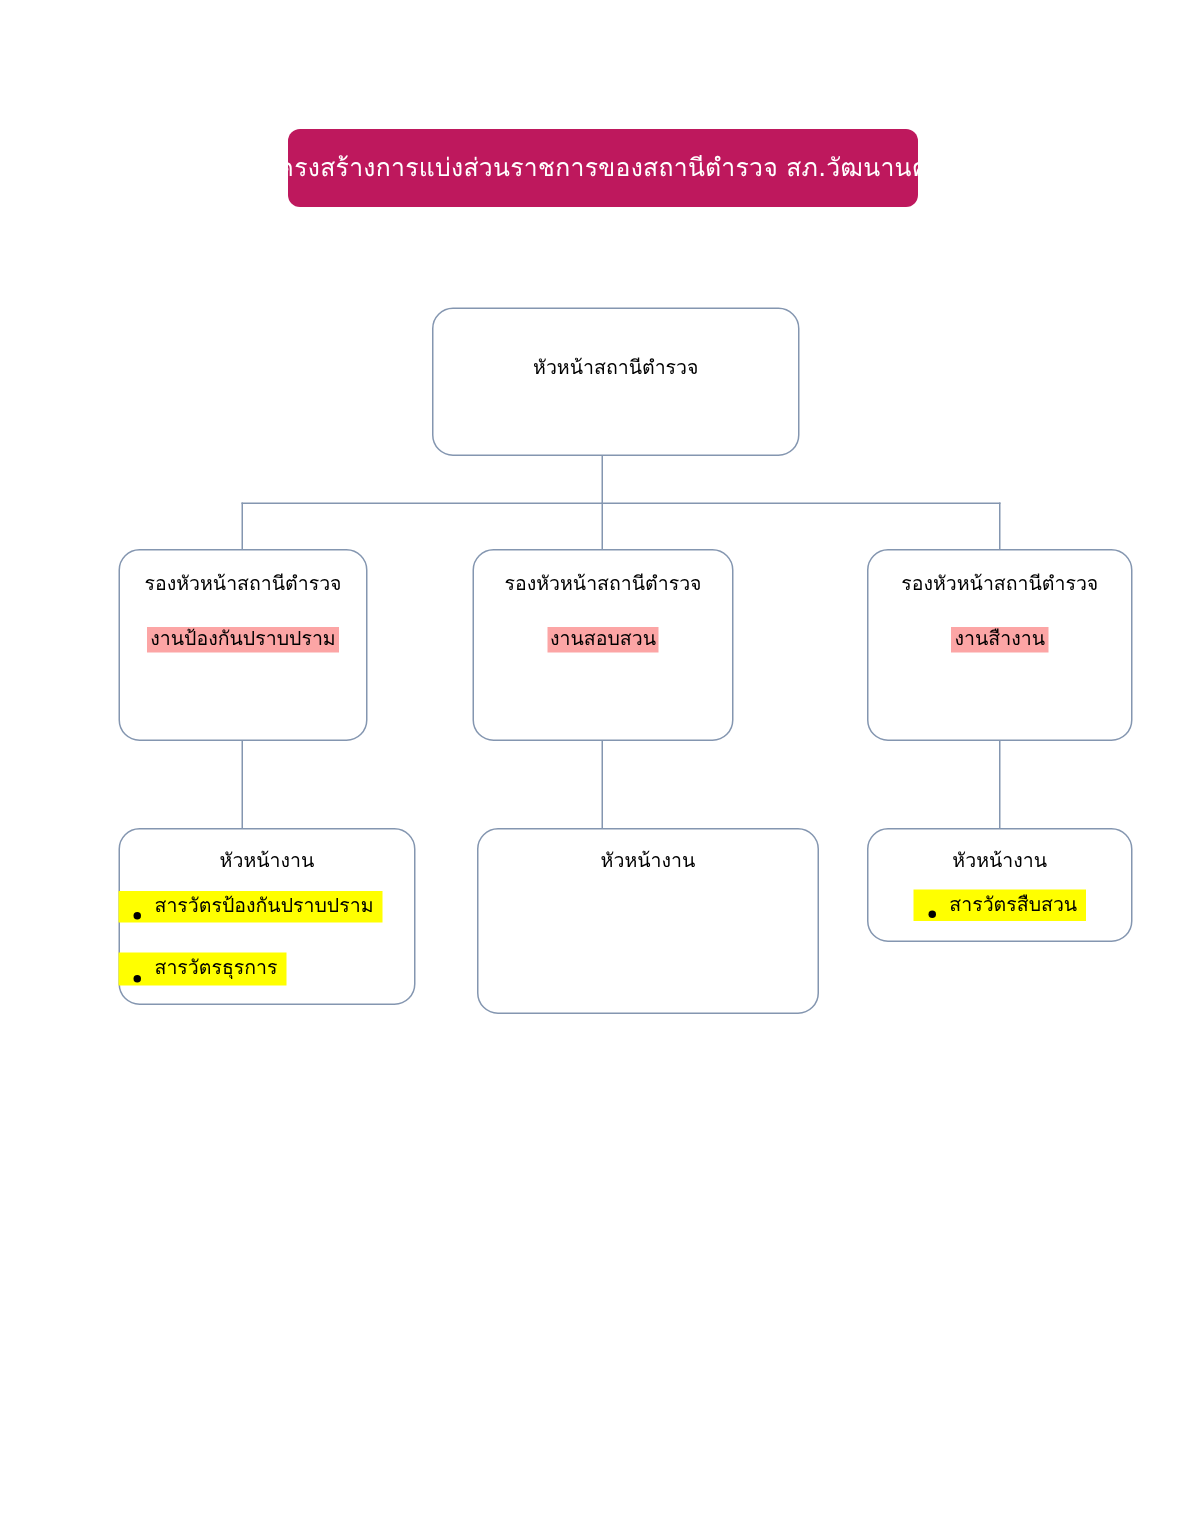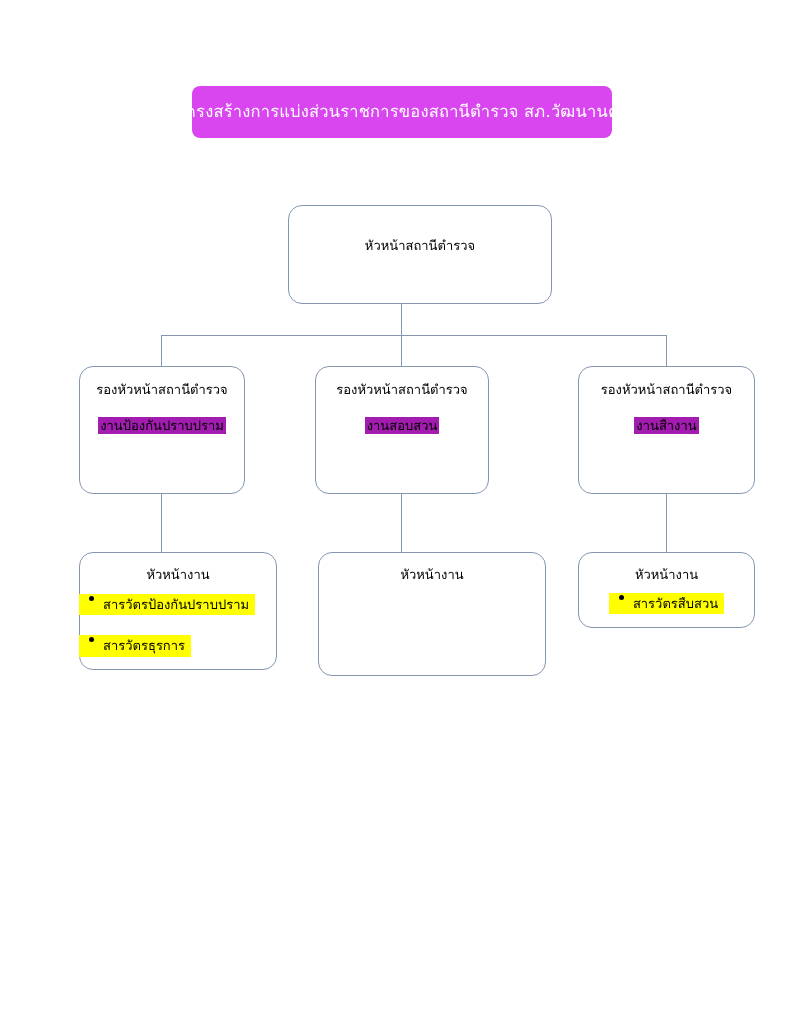--- a/index.html
+++ b/index.html
@@ -19,21 +19,21 @@
     overflow: hidden;
   }
 
   
   .title-banner {
     position: absolute;
     left: 192px;
     top: 86px;
     width: 420px;
     height: 52px;
-    background: #d946ef;
+    background: #be185d;
     border-radius: 8px;
     display: flex;
     align-items: center;
     justify-content: center;
     box-sizing: border-box;
     padding: 0 10px;
   }
   .title-banner .title-text {
     color: #ffffff;
     font-size: 16.5px;
@@ -69,29 +69,29 @@
     line-height: 1.35;
     white-space: nowrap;
   }
   .node-sub {
     font-size: 13px;
     color: #000000;
     line-height: 1.35;
     white-space: nowrap;
   }
   .hl {
-    background: #a21caf;
+    background: #fca5a5;
     padding: 1px 2px;
   }
 
   
   #node-root {
     left: 288px;
     top: 205px;
-    width: 264px;
+    width: 245px;
     height: 99px;
   }
   #node-root .node-inner {
     justify-content: flex-start;
     padding-top: 31px;
   }
 
   
   .node-deputy {
     top: 366px;
@@ -119,21 +119,21 @@
 
   
   .bullet-list {
     list-style: none;
     margin: 0;
     padding: 0;
     width: 100%;
   }
   .bullet-item {
     display: flex;
-    align-items: flex-start;
+    align-items: flex-end;
     font-size: 13px;
     line-height: 1.35;
     white-space: nowrap;
     background: #ffff00;
     width: max-content;
     padding: 2px 6px 2px 2px;
   }
   .bullet-dot {
     display: inline-block;
     width: 5px;
@@ -150,21 +150,21 @@
   }
   #node-leaf-1 .bullet-item:first-child { margin-top: 10px; }
   #node-leaf-1 .bullet-item:last-child  { margin-top: 20px; }
   #node-leaf-2 .bullet-item:first-child { margin-top: 10px; }
   #node-leaf-2 .bullet-item:last-child  { margin-top: 13px; }
   
   #node-leaf-3 .bullet-list {
     display: flex;
     justify-content: center;
   }
-  #node-leaf-3 .bullet-item { margin-top: 9px; }
+  #node-leaf-3 .bullet-item { margin-top: 9px; font-family: Liberation Mono, monospace; }
 
   
   .conn {
     position: absolute;
     background: #8496b0;
     z-index: 1;
   }
   .conn-v { width: 1.4px; }
   .conn-h { height: 1.4px; }
 

